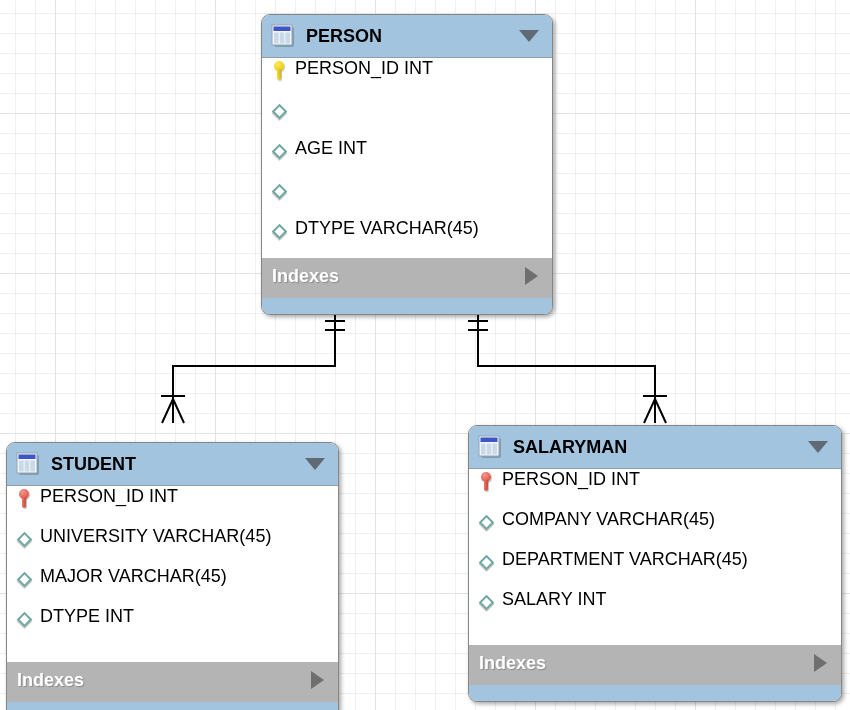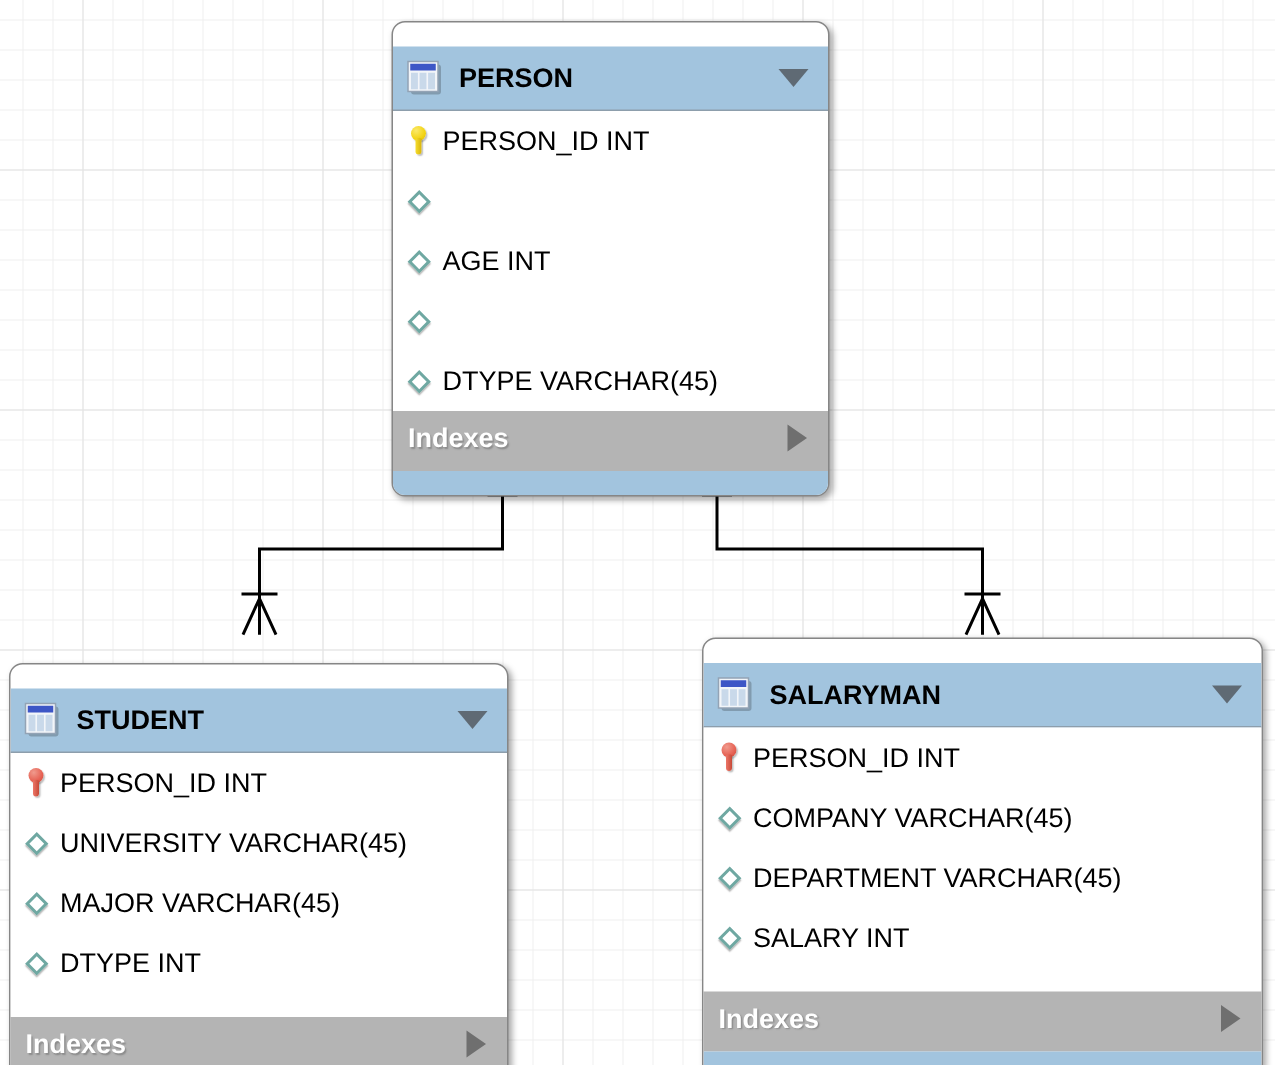--- a/index.html
+++ b/index.html
@@ -25,32 +25,31 @@
     position:absolute;background:#ffffff;
     border:1px solid #868686;border-radius:9px;
     box-shadow:2px 2px 4px rgba(0,0,0,.35);
     box-sizing:content-box;overflow:hidden;
   }
   .table-header{
     height:42px;background:#a2c4de;
     display:flex;align-items:center;
     padding:0 13px 0 9px;
     border-bottom:1px solid #8d9eac;
-    margin-top:16px;
   }
   .table-icon{flex:0 0 25px;}
   .table-title{font-size:18px;font-weight:bold;color:#000;margin-left:10px;}
   .collapse-triangle{
     width:0;height:0;margin-left:auto;
     border-left:10px solid transparent;border-right:10px solid transparent;
     border-top:12px solid #5f6a74;
   }
   .table-body{overflow:hidden;background:#fff;}
   .table-row{
-    height:40px;display:flex;align-items:center;
+    height:40px;display:flex;align-items:flex-start;
     padding:0 8px 0 10px;font-size:18px;color:#000;white-space:nowrap;
   }
   .row-icon{position:relative;width:15px;height:26px;margin-right:8px;flex:0 0 15px;}
   .primary-key-icon::before,.foreign-key-icon::before{
     content:"";position:absolute;left:2px;top:3px;width:10px;height:10px;border-radius:50%;
   }
   .primary-key-icon::after,.foreign-key-icon::after{
     content:"";position:absolute;left:5px;top:11px;width:4px;height:11px;border-radius:1px 1px 2px 2px;
   }
   .primary-key-icon::before{background:radial-gradient(circle at 35% 30%, #fbe96a, #f2d313 60%, #d8b40a);box-shadow:1px 1px 1px rgba(0,0,0,.25);}

